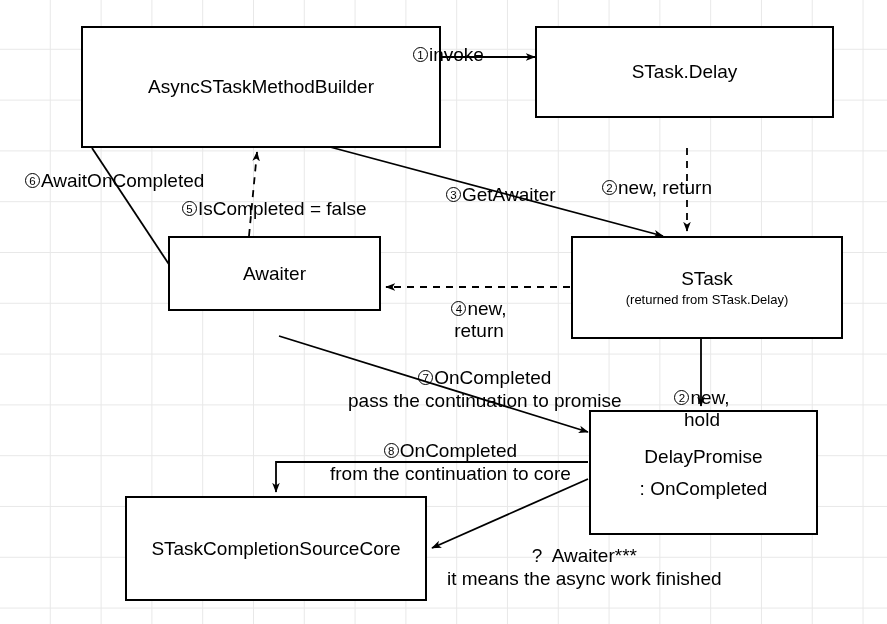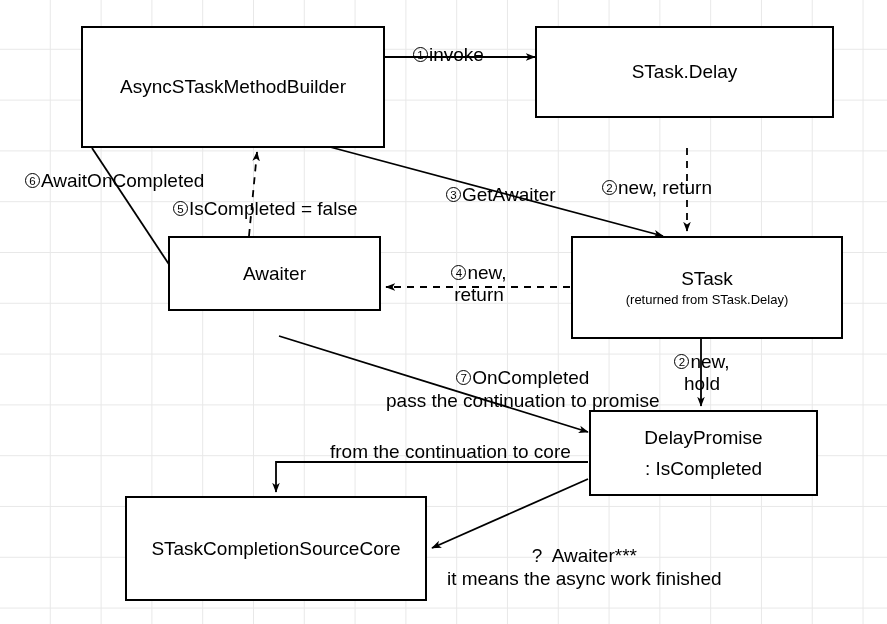--- a/index.html
+++ b/index.html
@@ -74,21 +74,21 @@
     height: 15px;
     line-height: 14px;
     border: 1.2px solid #000;
     border-radius: 50%;
     font-size: 11.5px;
     text-align: center;
     vertical-align: 2px;
     margin-right: 1px;
     box-sizing: border-box;
   }
-  .wrapbox { position: absolute; text-align: center; color:#000; }
+  .wrapbox { position: absolute; text-align: center; color:#000;margin-top:36px; }
   .wrapbox .main2 { font-size: 19px; display:block; }
 </style>
 </head>
 <body>
 
 <div id="canvas">
 
   <svg id="wires" width="887" height="624" viewBox="0 0 887 624">
     <defs>
       <marker id="ah" markerWidth="11" markerHeight="11" refX="9.2" refY="4" orient="auto" markerUnits="userSpaceOnUse">
@@ -110,40 +110,40 @@
 
     <line x1="701" y1="339" x2="701" y2="406" stroke="#000" stroke-width="1.8" marker-end="url(#ah)"></line>
 
     <line x1="279" y1="336" x2="588" y2="432" stroke="#000" stroke-width="1.8" marker-end="url(#ah)"></line>
 
     <path d="M 588 462 L 276 462 L 276 492" fill="none" stroke="#000" stroke-width="1.8" marker-end="url(#ah)"></path>
 
     <line x1="588" y1="479" x2="432" y2="548" stroke="#000" stroke-width="1.8" marker-end="url(#ah)"></line>
   </svg>
 
-  <div class="node" style="left:81px; top:26px; width:304px; height:122px;">
+  <div class="node" style="left:81px; top:26px; width:360px; height:122px;">
     <span class="title">AsyncSTaskMethodBuilder</span>
   </div>
 
   <div class="node" style="left:535px; top:26px; width:299px; height:92px;">
     <span class="title">STask.Delay</span>
   </div>
 
   <div class="node" style="left:168px; top:236px; width:213px; height:75px;">
     <span class="title">Awaiter</span>
   </div>
 
   <div class="node" style="left:571px; top:236px; width:272px; height:103px;">
     <span class="title">STask</span>
     <span class="sub">(returned from STask.Delay)</span>
   </div>
 
-  <div class="node" style="left:589px; top:410px; width:229px; height:86px;gap:8px;">
+  <div class="node" style="left:589px; top:410px; width:229px; height:125px;gap:8px;">
     <span class="title">DelayPromise</span>
-    <span class="title">: IsCompleted</span>
+    <span class="title">: OnCompleted</span>
   </div>
 
   <div class="node" style="left:125px; top:496px; width:302px; height:105px;">
     <span class="title">STaskCompletionSourceCore</span>
   </div>
 
   <div class="lbl" style="left:413px; top:44px;">
     <span class="main"><span class="chip">1</span><span>invoke</span></span>
   </div>
 
@@ -153,39 +153,40 @@
 
   <div class="lbl" style="left:446px; top:184px;">
     <span class="main"><span class="chip">3</span><span>GetAwaiter</span></span>
   </div>
 
   <div class="wrapbox" style="left:425px; top:262px; width:108px;">
     <span class="main2"><span class="chip">4</span><span>new,</span></span>
     <span class="main2">return</span>
   </div>
 
-  <div class="lbl" style="left:173px; top:198px;">
+  <div class="lbl" style="left:182px; top:198px;">
     <span class="main"><span class="chip">5</span><span>IsCompleted = false</span></span>
   </div>
 
   <div class="lbl" style="left:25px; top:170px;">
     <span class="main"><span class="chip">6</span><span>AwaitOnCompleted</span></span>
   </div>
 
   <div class="wrapbox" style="left:653px; top:351px; width:98px;">
     <span class="main2"><span class="chip">2</span><span>new,</span></span>
     <span class="main2">hold</span>
   </div>
 
-  <div class="lbl center" style="left:348px; top:367px;margin-left:38px;">
+  <div class="lbl center" style="left:348px; top:367px;">
     <span class="main"><span class="chip">7</span><span>OnCompleted</span></span>
     <span class="note">pass the continuation to promise</span>
   </div>
 
   <div class="lbl center" style="left:330px; top:440px;">
+    <span class="main"><span class="chip">8</span><span>OnCompleted</span></span>
     <span class="note">from the continuation to core</span>
   </div>
 
   <div class="lbl center" style="left:447px; top:545px;">
     <span class="main"><span>?</span>&nbsp; <span>Awaiter***</span></span>
     <span class="note">it means the async work finished</span>
   </div>
 
 </div>
 

